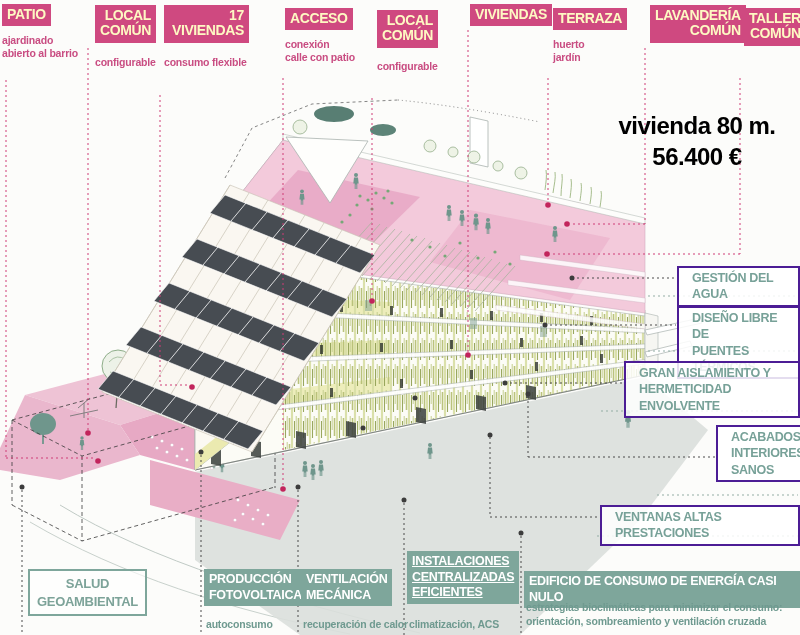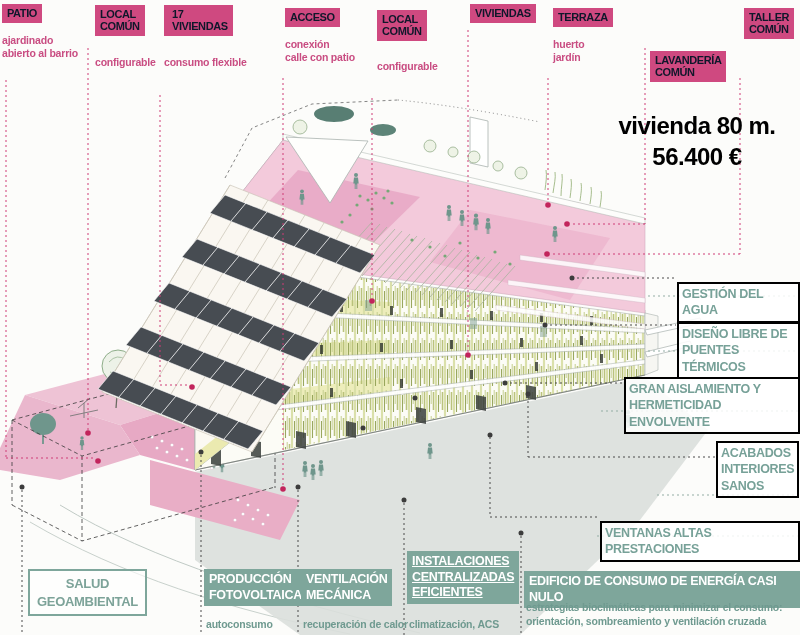--- a/index.html
+++ b/index.html
@@ -1,24 +1,24 @@
 <!DOCTYPE html>
 <html><head>
 <meta charset="utf-8">
 <style>
   html,body{margin:0;padding:0;background:#ffffff;}
   .stage{position:relative;width:800px;height:635px;background:#fcfcfa;overflow:hidden;
          font-family:"Liberation Sans",sans-serif;}
   .stage svg{position:absolute;left:0;top:0;}
   .lbl{position:absolute;white-space:pre-line;}
-  .plabel{background:#cf4980;color:#0f172a;font-weight:bold;font-size:11px;line-height:1.1;
-          padding:3px 5px 4px 5px;letter-spacing:-0.4px;}
+  .plabel{background:#cf4980;color:#fef9c3;font-weight:bold;font-size:14px;line-height:1.1;
+          padding:3px 5px 4px 5px;letter-spacing:-0.4px;text-align:right;}
   .psub{color:#c94d82;font-weight:bold;font-size:10.5px;line-height:1.2;letter-spacing:-0.2px;}
-  .rbox{border:2px solid #000000;color:#77a198;background:rgba(255,255,255,0.85);
-        font-weight:bold;font-size:12.5px;line-height:1.3;padding:2px 3px;letter-spacing:-0.3px;margin-top:16px;}
+  .rbox{border:2px solid #4c1d95;color:#77a198;background:rgba(255,255,255,0.85);
+        font-weight:bold;font-size:12.5px;line-height:1.3;padding:2px 13px;letter-spacing:-0.3px;}
   .tsolid{background:#7ea69b;color:#fff;font-weight:bold;font-size:12.5px;line-height:1.25;
           padding:3px 5px;letter-spacing:-0.3px;}
   .toutline{border:2px solid #7ea69b;color:#7da399;background:rgba(255,255,255,0.6);
           font-weight:bold;font-size:13px;line-height:1.35;padding:4px 7px;letter-spacing:-0.3px;}
   .tsub{color:#6f9a90;font-weight:bold;font-size:10.5px;line-height:1.35;letter-spacing:-0.2px;}
   .title{position:absolute;left:598px;top:110px;width:198px;text-align:center;color:#000;
          font-weight:bold;font-size:24px;line-height:31px;letter-spacing:-0.5px;}
 </style>
 </head>
 <body>
@@ -343,21 +343,21 @@
   <div class="lbl plabel" style="left:2px;top:4px;">PATIO</div>
   <div class="lbl plabel" style="left:95px;top:5px;">LOCAL
 COMÚN</div>
   <div class="lbl plabel" style="left:164px;top:5px;padding-left:8px;">17
 VIVIENDAS</div>
   <div class="lbl plabel" style="left:285px;top:8px;">ACCESO</div>
   <div class="lbl plabel" style="left:377px;top:10px;">LOCAL
 COMÚN</div>
   <div class="lbl plabel" style="left:470px;top:4px;">VIVIENDAS</div>
   <div class="lbl plabel" style="left:553px;top:8px;">TERRAZA</div>
-  <div class="lbl plabel" style="left:650px;top:5px;margin-top:46px;">LAVANDERÍA
+  <div class="lbl plabel" style="left:650px;top:5px;">LAVANDERÍA
 COMÚN</div>
   <div class="lbl plabel" style="left:744px;top:8px;">TALLER
 COMÚN</div>
 
   <div class="lbl psub" style="left:2px;top:34px;">ajardinado
 abierto al barrio</div>
   <div class="lbl psub" style="left:95px;top:56px;">configurable</div>
   <div class="lbl psub" style="left:164px;top:56px;">consumo flexible</div>
   <div class="lbl psub" style="left:285px;top:38px;">conexión
 calle con patio</div>

